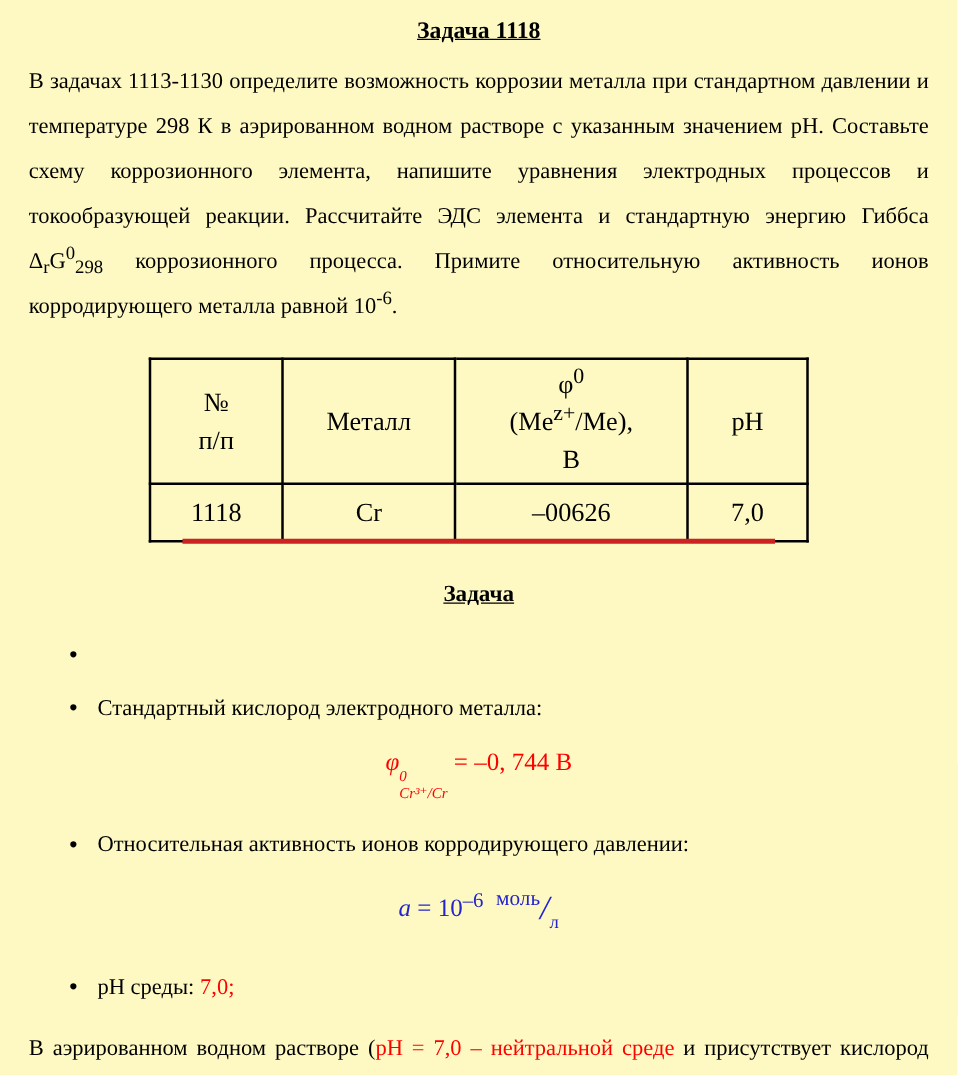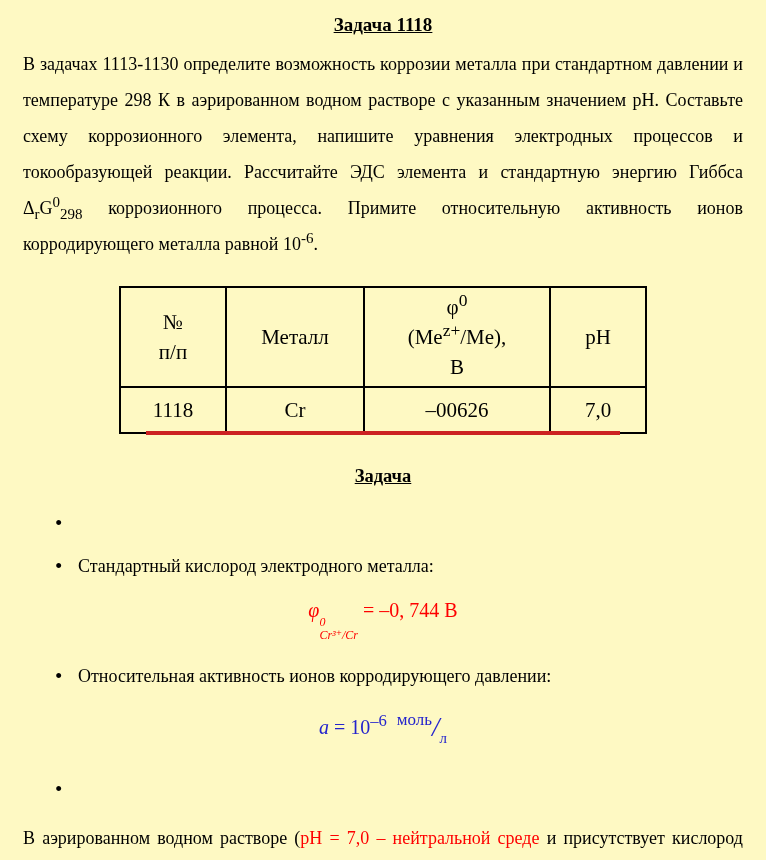--- a/index.html
+++ b/index.html
@@ -88,19 +88,20 @@
       <span class="bullet-marker"></span>
       <span>Относительная активность ионов корродирующего давлении:</span>
     </div>
 
     <div class="formula formula-blue">
       <span class="mvar">a</span><span> = 10</span><sup>–6</sup>&nbsp;&nbsp;<span class="frac-num">моль</span><span class="frac-slash">/</span><span class="frac-den">л</span>
     </div>
 
     <div class="bullet-item">
       <span class="bullet-marker"></span>
+      <span><span>pH среды: </span><span class="red">7,0;</span></span>
     </div>
 
   </div>
 
   <p class="body-text conclusion"><span>В аэрированном водном растворе (</span><span class="red">pH = 7,0 –  нейтральной среде</span><span> и присутствует кислород растворенный) протекает коррозия с </span></p>
 
 </div>
 
 </body></html>

